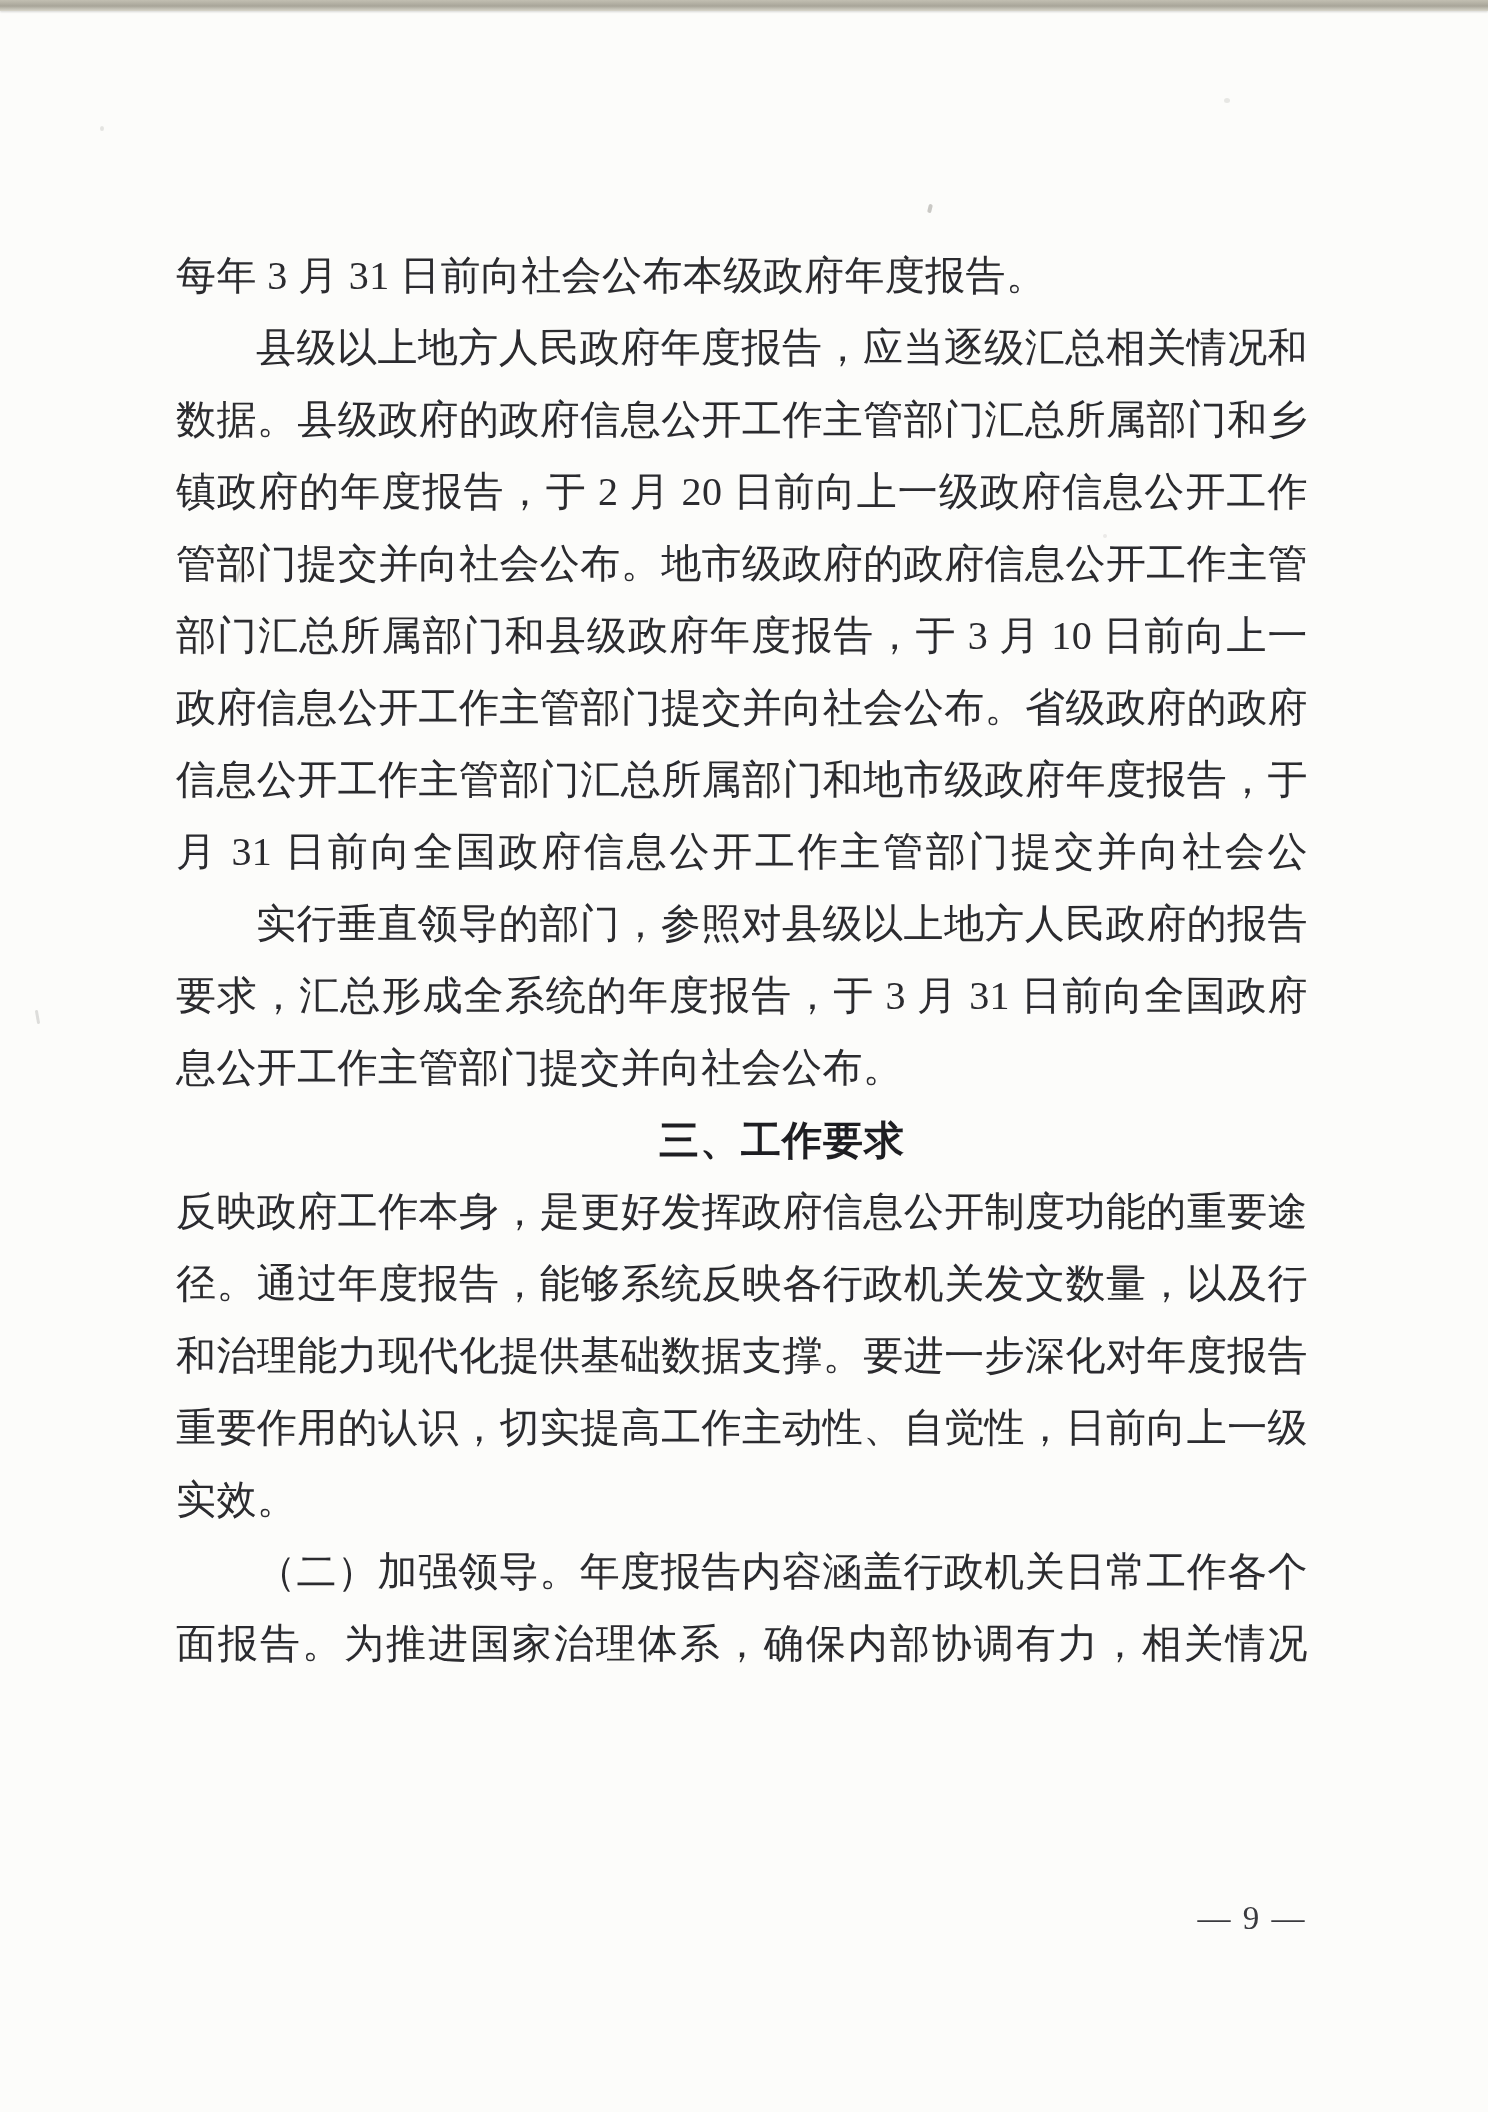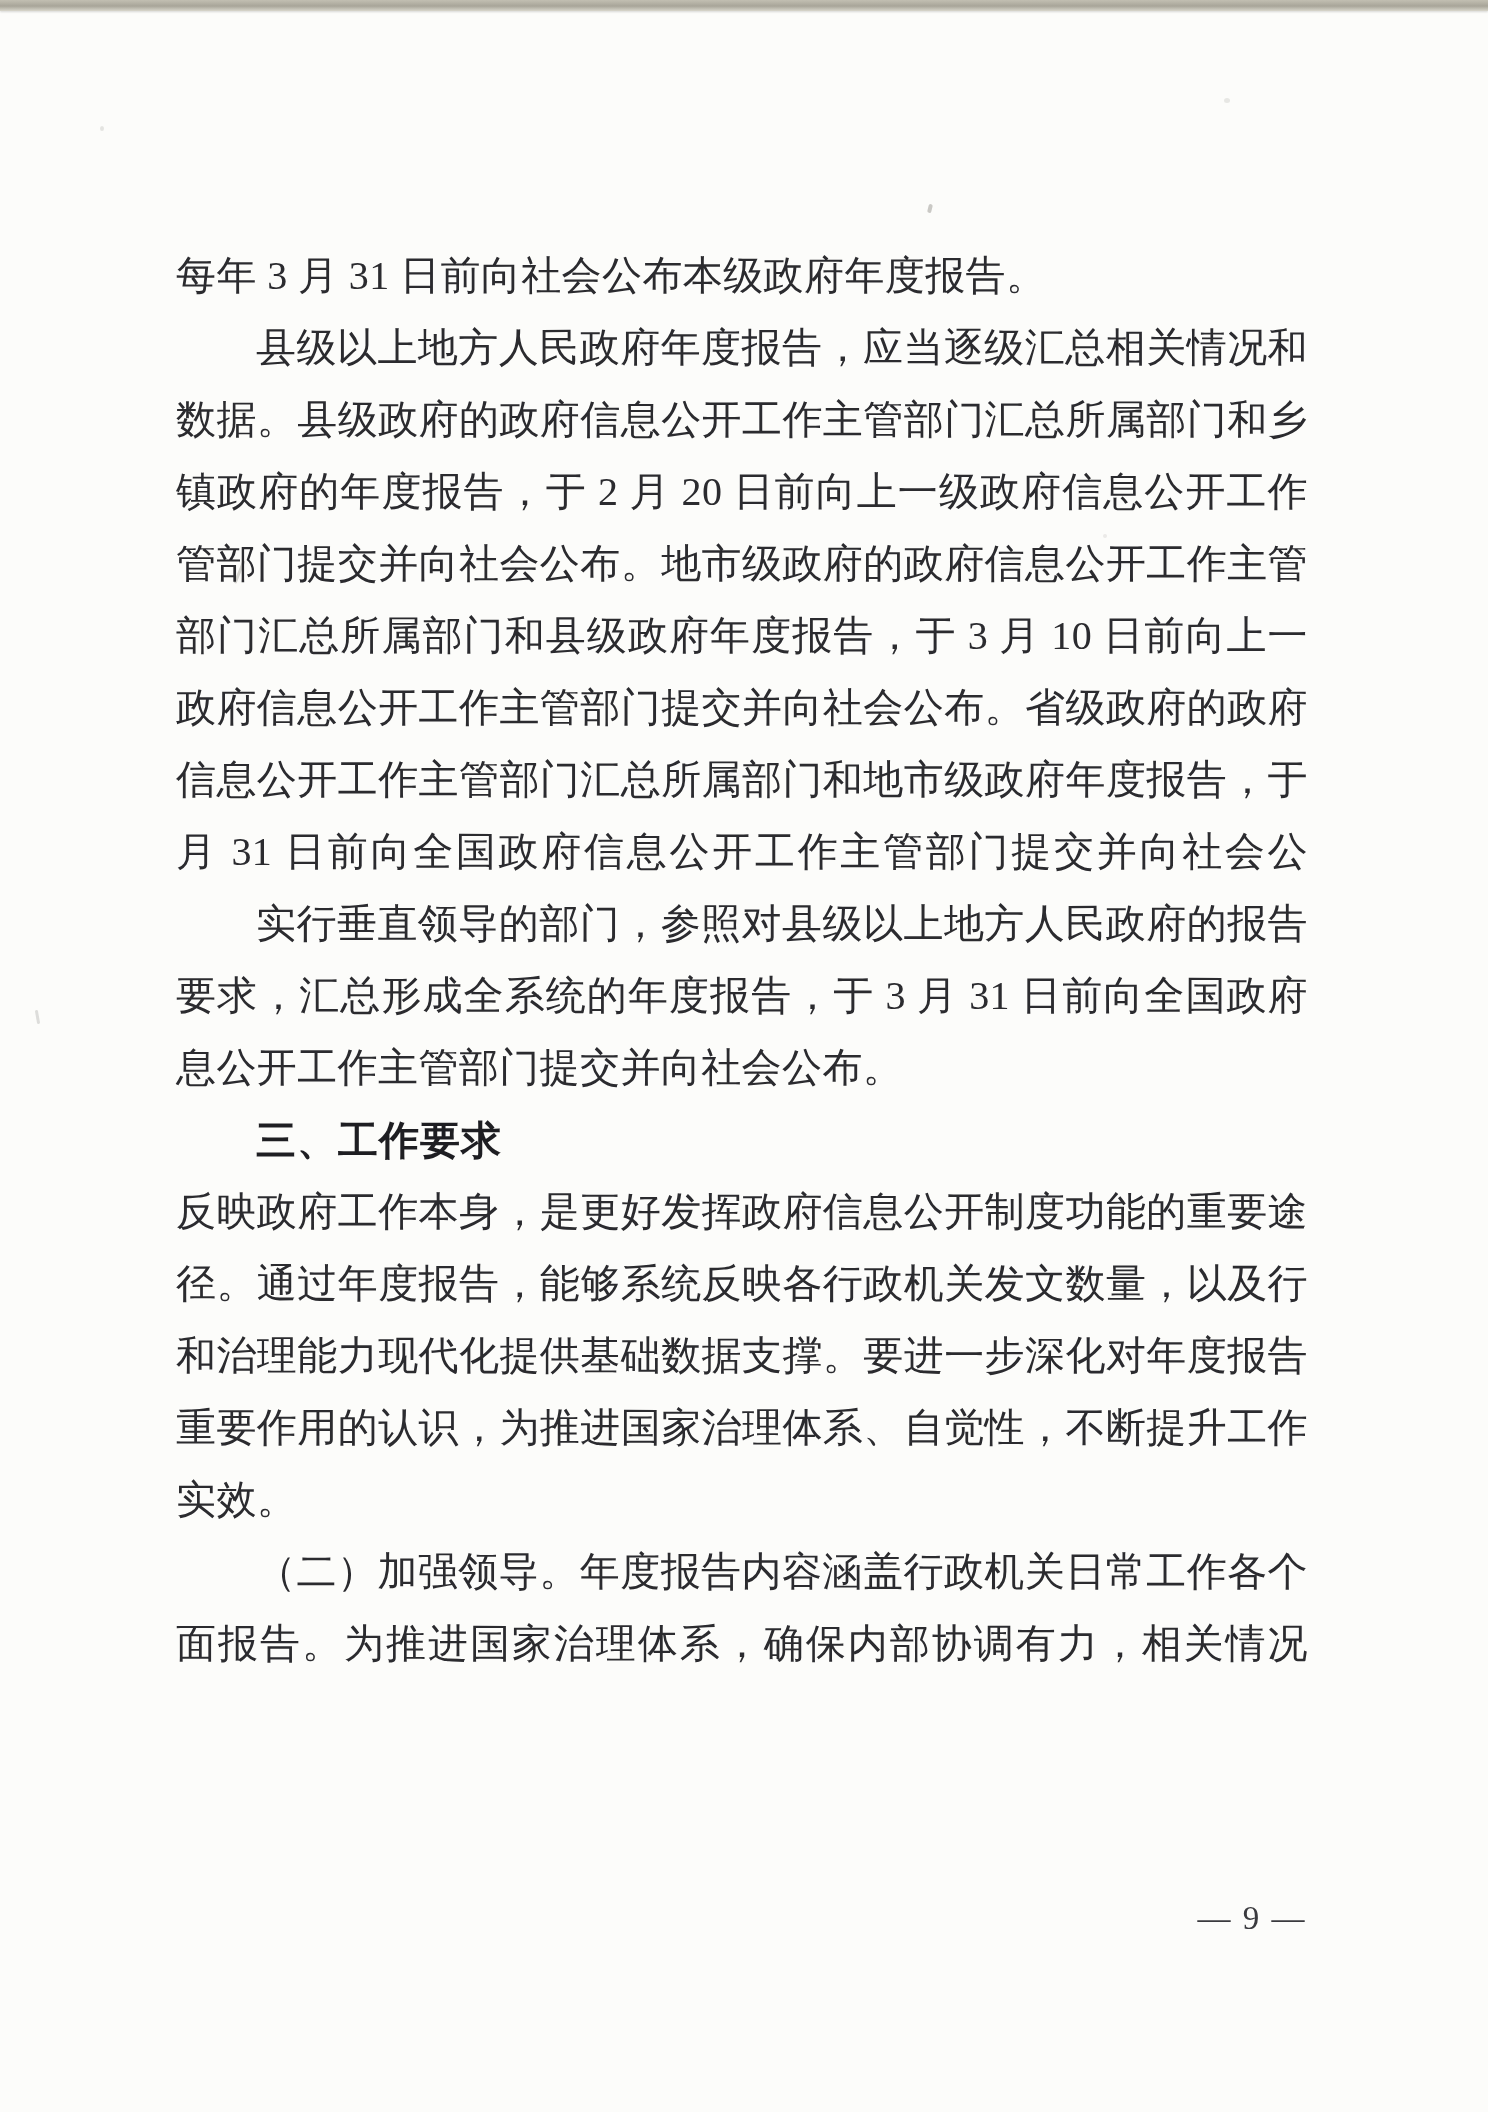--- a/index.html
+++ b/index.html
@@ -41,20 +41,21 @@
   }
   .line.full {
     white-space: normal;
     text-align: justify;
     text-align-last: justify;
     text-justify: inter-character;
     overflow: hidden;
   }
   .line.indent {
     padding-left: 80px;
+    text-align: center;
   }
   .line.heading {
     font-family: "Liberation Sans", "DejaVu Sans", sans-serif;
     font-weight: 700;
     letter-spacing: 1px;
     color: #1e1e22;
   }
   
   .page-number {
     position: absolute;
@@ -103,19 +104,19 @@
     <div class="line full">政府信息公开工作主管部门提交并向社会公布。省级政府的政府</div>
     <div class="line full">信息公开工作主管部门汇总所属部门和地市级政府年度报告，于 3</div>
     <div class="line full">月 31 日前向全国政府信息公开工作主管部门提交并向社会公布。</div>
     <div class="line indent full">实行垂直领导的部门，参照对县级以上地方人民政府的报告</div>
     <div class="line full">要求，汇总形成全系统的年度报告，于 3 月 31 日前向全国政府信</div>
     <div class="line">息公开工作主管部门提交并向社会公布。</div>
     <div class="line indent heading">三、工作要求</div>
     <div class="line full">反映政府工作本身，是更好发挥政府信息公开制度功能的重要途</div>
     <div class="line full">径。通过年度报告，能够系统反映各行政机关发文数量，以及行</div>
     <div class="line full">和治理能力现代化提供基础数据支撑。要进一步深化对年度报告</div>
-    <div class="line full">重要作用的认识，为推进国家治理体系、自觉性，不断提升工作</div>
+    <div class="line full">重要作用的认识，切实提高工作主动性、自觉性，日前向上一级</div>
     <div class="line">实效。</div>
     <div class="line indent full">（二）加强领导。年度报告内容涵盖行政机关日常工作各个</div>
     <div class="line full">面报告。为推进国家治理体系，确保内部协调有力，相关情况</div>
   </div>
 
 <div class="page-number">— 9 —</div>
 
 </body></html>

